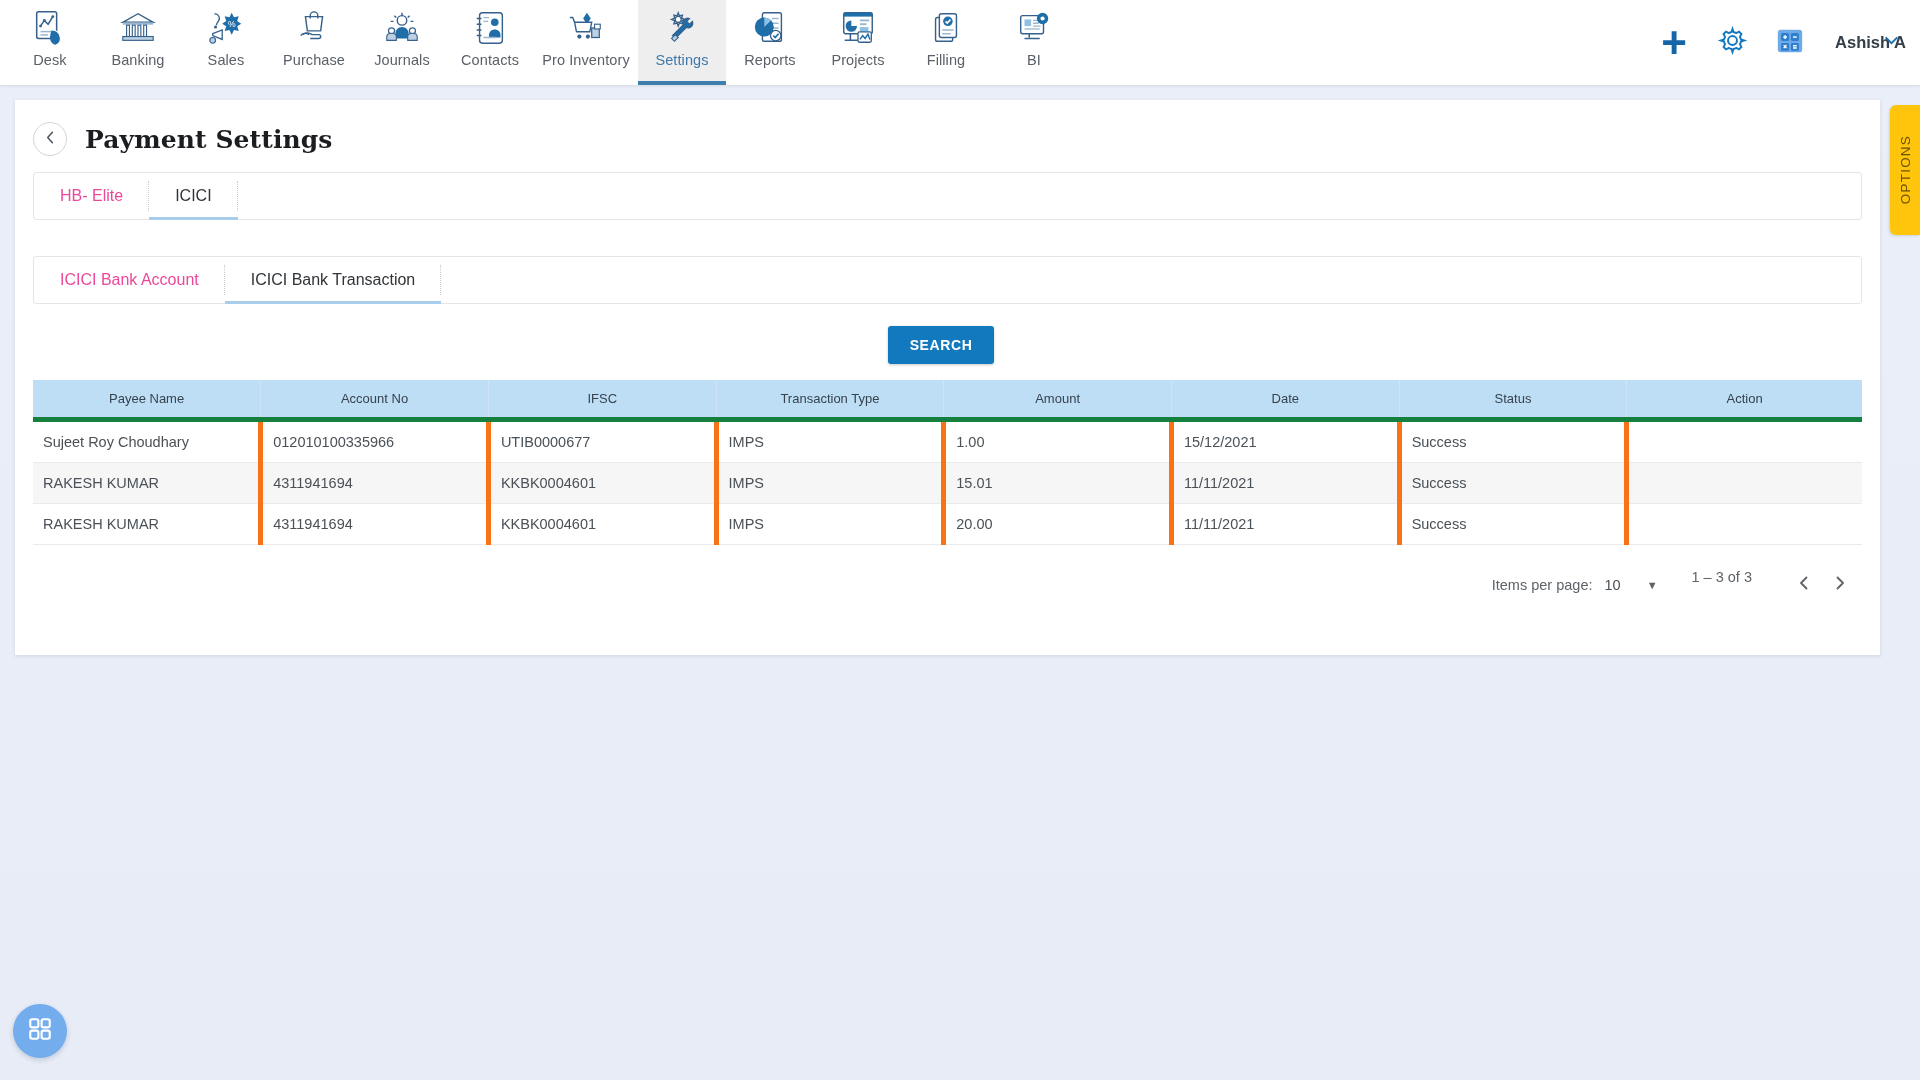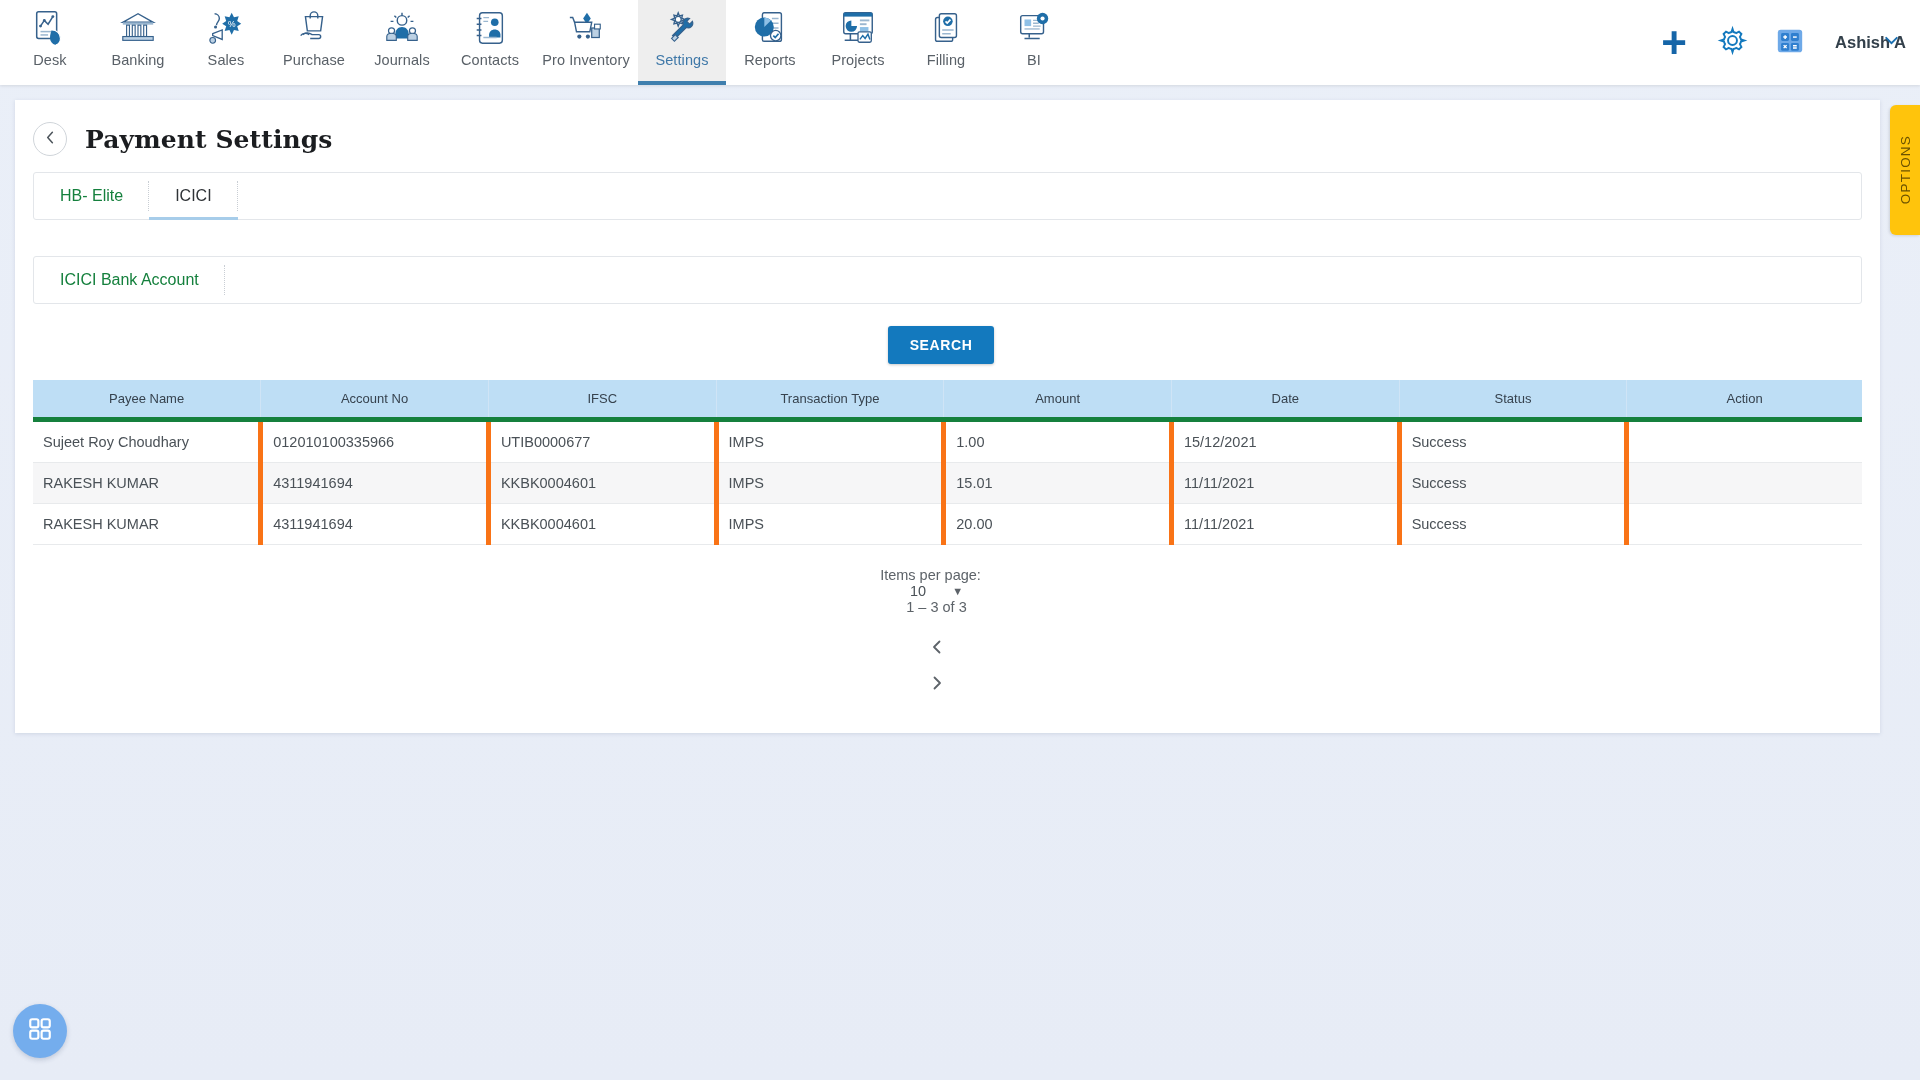--- a/index.html
+++ b/index.html
@@ -173,21 +173,21 @@
     position: relative;
   }
   .tabstrip.second { margin-top: 36px; }
   .tab {
     position: relative;
     display: flex;
     align-items: center;
     justify-content: center;
     padding: 0 26px;
     font-size: 16px;
-    color: #15803d;
+    color: #ec4899;
     cursor: pointer;
     white-space: nowrap;
   }
   .tab .sep {
     position: absolute;
     right: 0; top: 8px; bottom: 8px;
     width: 0;
     border-right: 1px dotted #c9ced4;
   }
   .tab.active {
@@ -256,21 +256,20 @@
 
   
   .paginator {
     display: flex;
     align-items: center;
     justify-content: flex-end;
     gap: 0;
     padding: 22px 22px 0 0;
     font-size: 14.5px;
     color: #5d6369;
-    flex-direction: column;
   }
   .pg-label { margin-right: 12px; }
   .pg-select {
     display: flex; align-items: center;
     cursor: pointer;
     color: #4a5157;
   }
   .pg-select .caret {
     margin-left: 26px;
     font-size: 11px;
@@ -542,20 +541,24 @@
     </div>
     <div class="tab active">
       <span>ICICI</span>
       <i class="sep"></i>
     </div>
   </div>
 
   <div class="tabstrip second">
     <div class="tab">
       <span>ICICI Bank Account</span>
+      <i class="sep"></i>
+    </div>
+    <div class="tab active">
+      <span>ICICI Bank Transaction</span>
       <i class="sep"></i>
     </div>
   </div>
 
   <div class="search-row">
     <button class="search-btn">SEARCH</button>
   </div>
 
   <div class="table-wrap">
     <table class="data">

